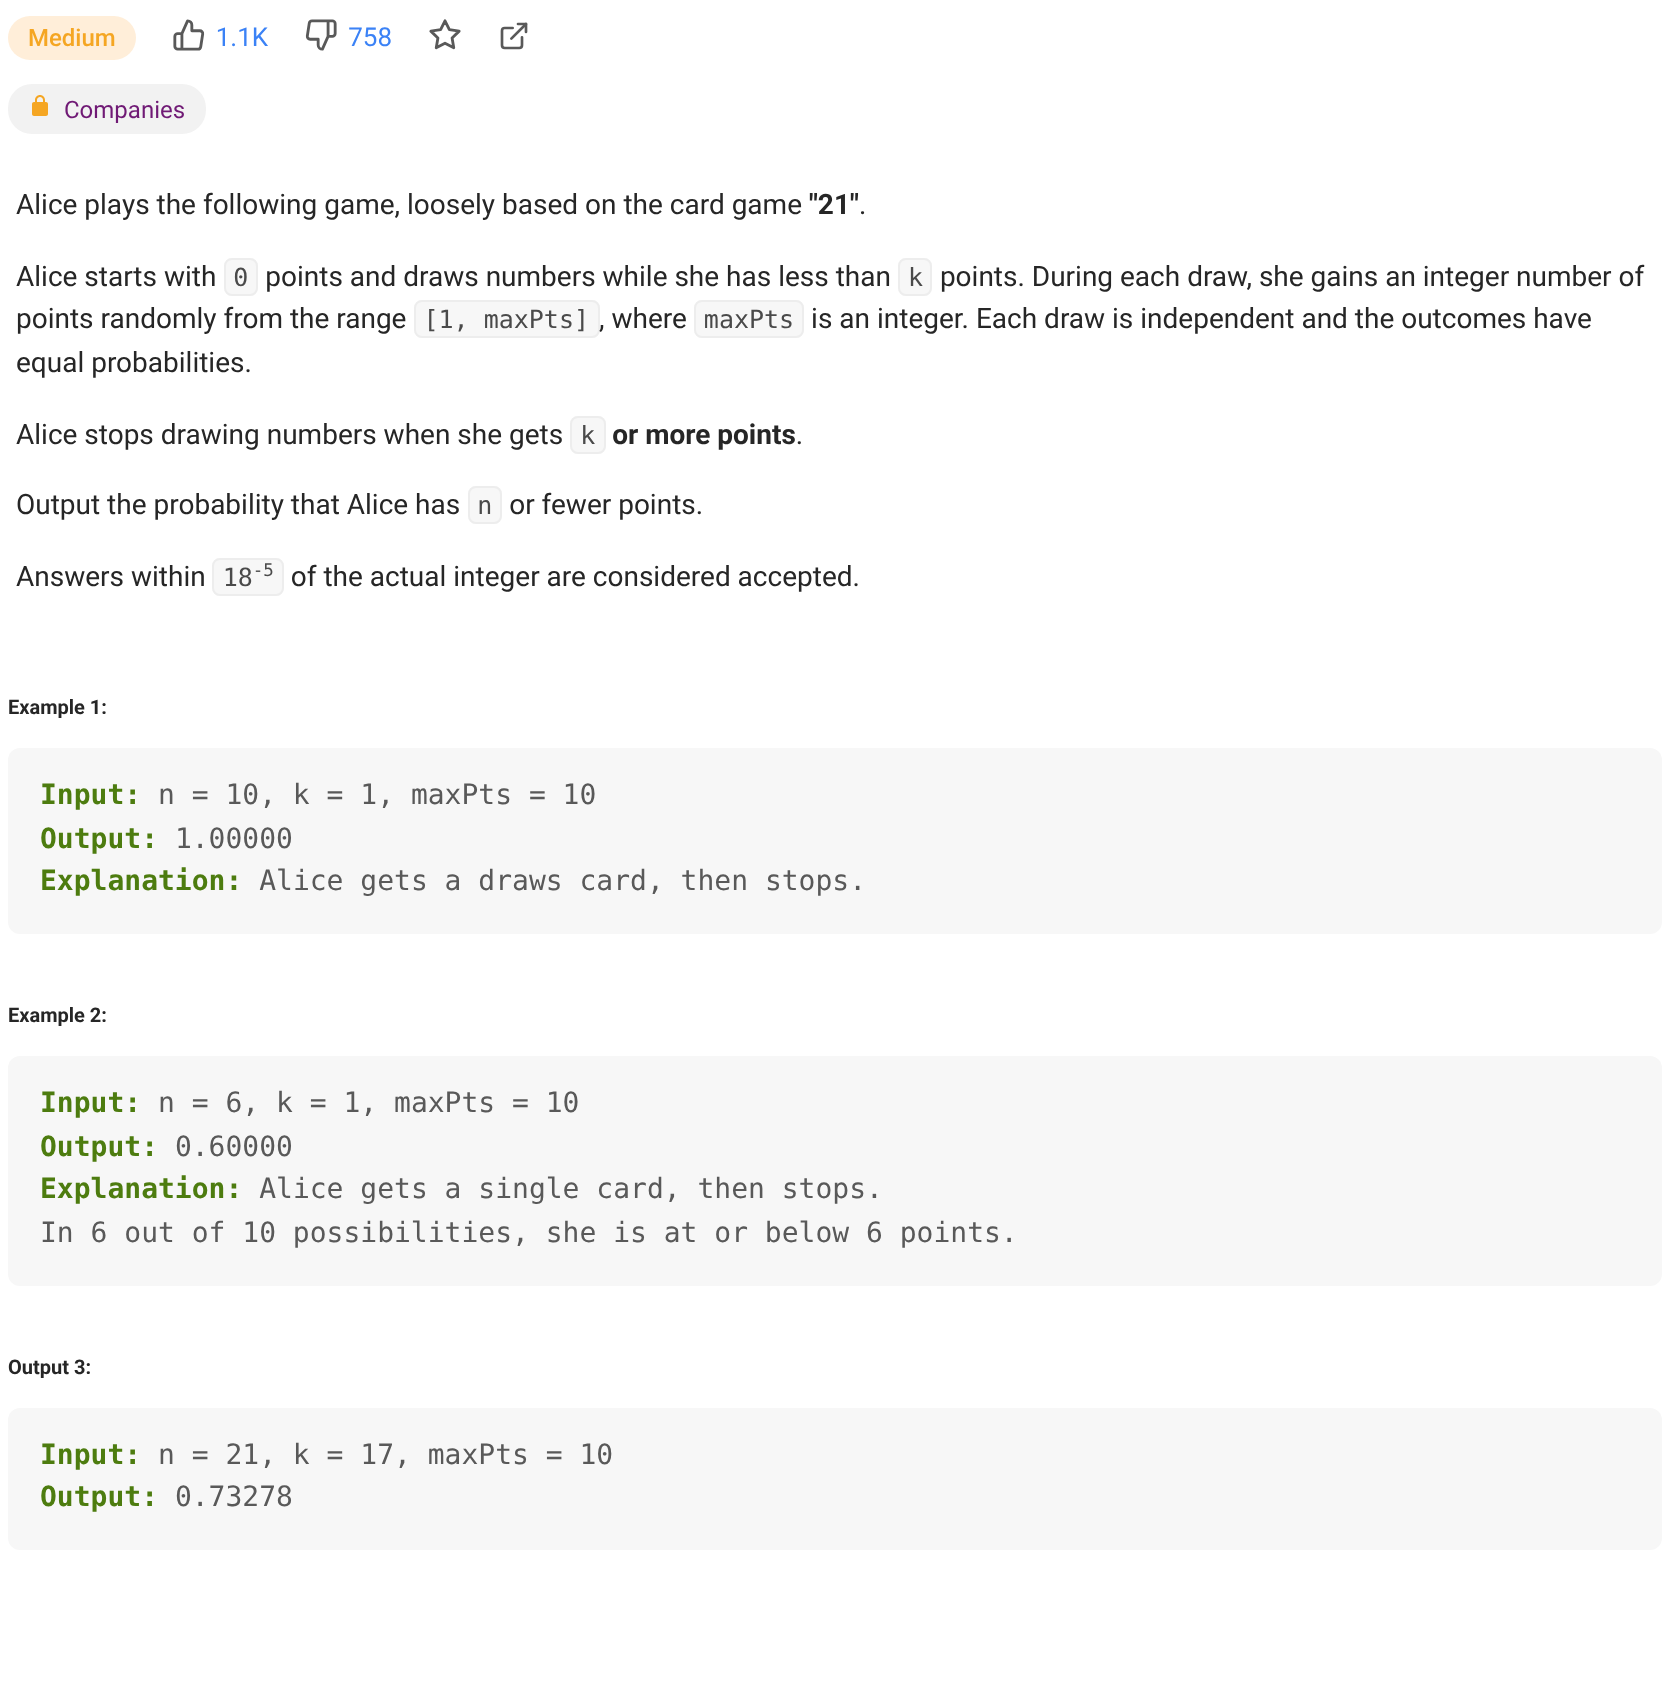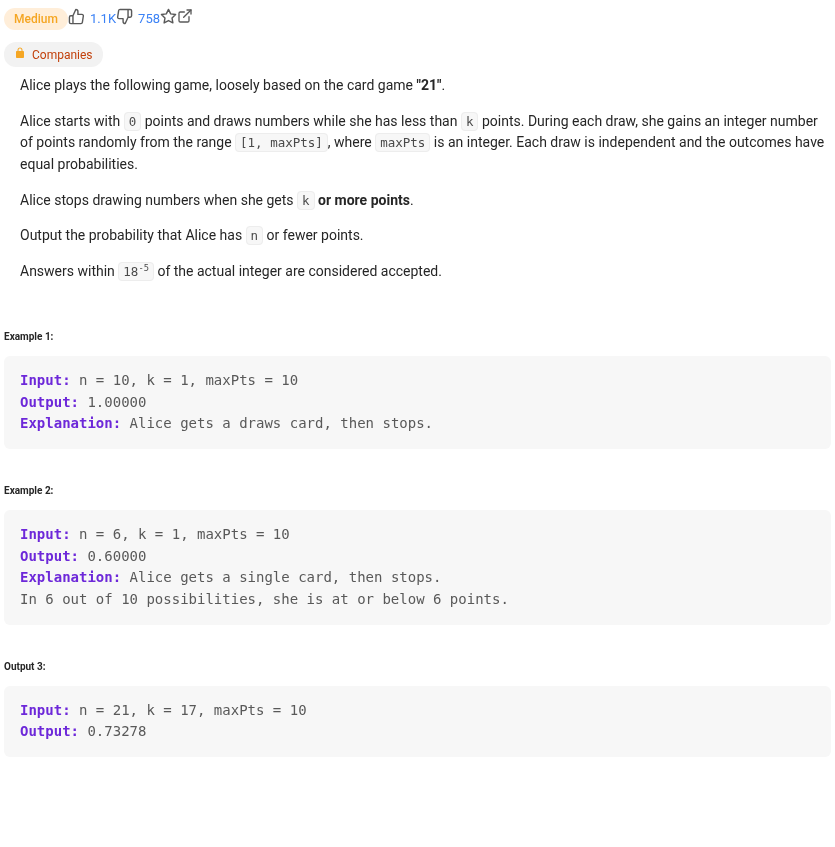--- a/index.html
+++ b/index.html
@@ -7,21 +7,22 @@
     margin: 0;
     padding: 4px 4px 20px 4px;
     font-family: -apple-system, BlinkMacSystemFont, "Segoe UI", Roboto, "Helvetica Neue", Arial, sans-serif;
     font-size: 14px;
     color: #262626;
     background: #fff;
     width: 835px;
   }
   .header-row {
     display: flex;
-    align-items: flex-start;
+    align-items: flex-end;
+    gap: 18px;
     padding: 4px 0 10px 0;
   }
   .difficulty-pill {
     background: #ffeed9;
     color: #f5a623;
     font-size: 12px;
     padding: 4px 10px;
     border-radius: 12px;
     font-weight: 500;
   }
@@ -37,31 +38,31 @@
     color: #595959;
     cursor: pointer;
     display: flex;
     align-items: center;
   }
   .companies-pill {
     display: inline-flex;
     align-items: center;
     gap: 6px;
     background: #f2f2f2;
-    color: #c2410c;
+    color: #701a75;
     font-size: 12px;
     padding: 5px 10px;
     border-radius: 12px;
     margin-top: 2px;
-    margin-bottom: 8px;
+    margin-bottom: 26px;
     cursor: pointer;
   }
   .lock-icon { color: #f5a623; }
   p.desc {
-    margin: 0 0 14px 16px;
+    margin: 0 0 14px 4px;
     line-height: 1.55;
     font-size: 14px;
     color: #262626;
   }
   code.inline {
     font-family: ui-monospace, SFMono-Regular, Menlo, Consolas, monospace;
     background: #f7f7f7;
     border: 1px solid #ededed;
     border-radius: 4px;
     padding: 1px 4px;
@@ -83,21 +84,21 @@
     margin: 0 0 0 0;
     font-family: ui-monospace, SFMono-Regular, Menlo, Consolas, monospace;
     font-size: 14px;
     line-height: 1.55;
     color: #595959;
     white-space: pre-wrap;
     overflow-x: auto;
   }
   pre.example-block .kw {
     font-weight: 700;
-    color: #6d28d9;
+    color: #4d7c0f;
   }
   sup { font-size: 0.7em; vertical-align: super; }
 </style>
 </head>
 <body>
 
 <div class="header-row">
   <span class="difficulty-pill">Medium</span>
 
   <span class="stat">

